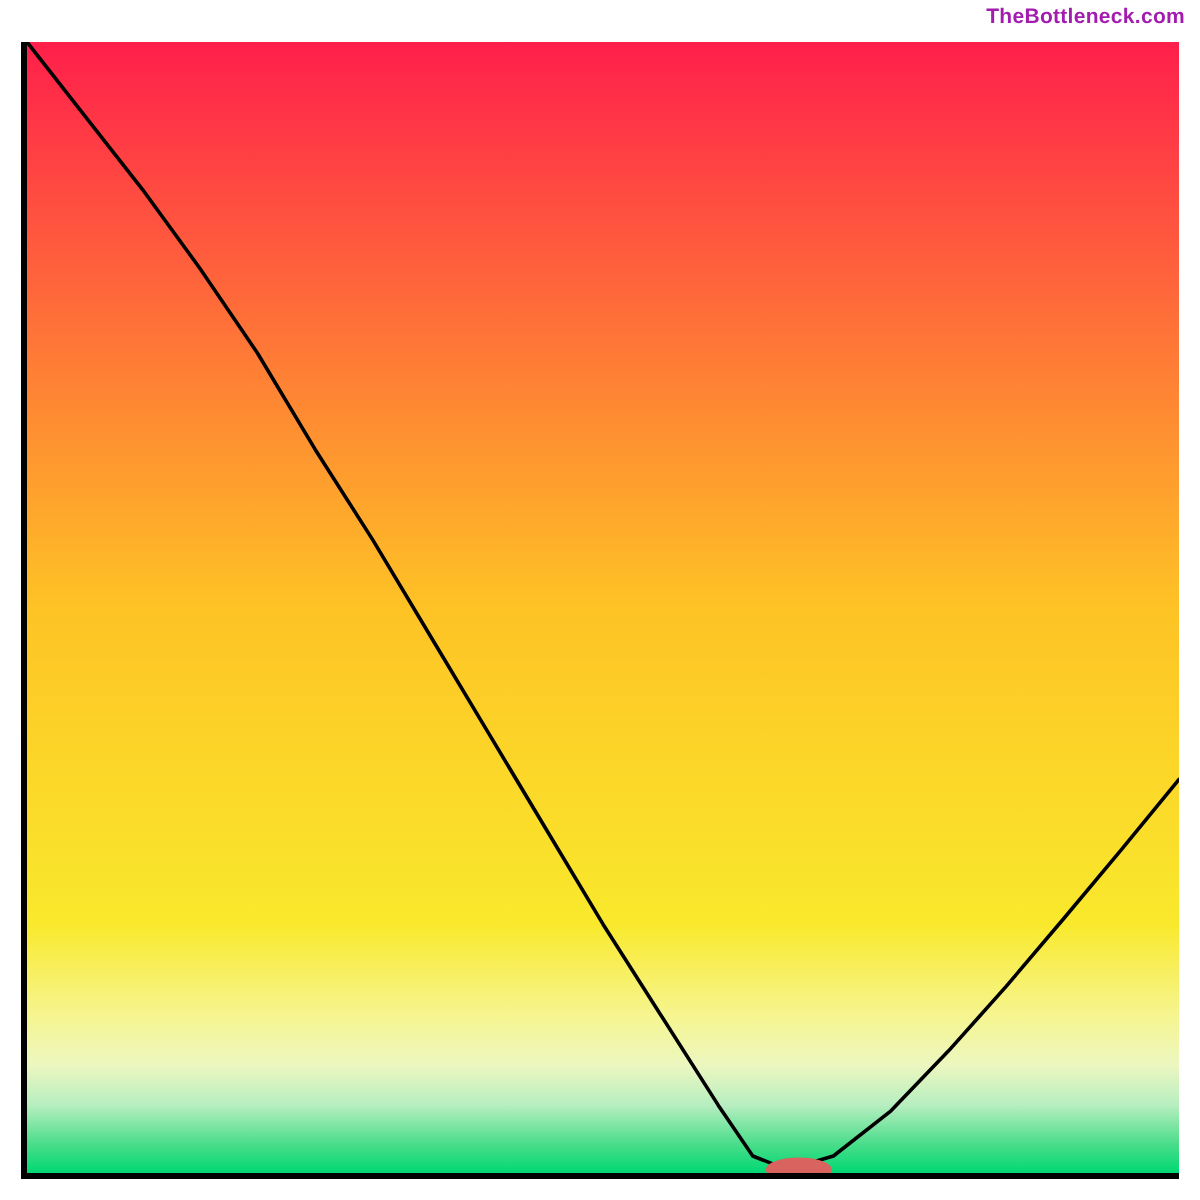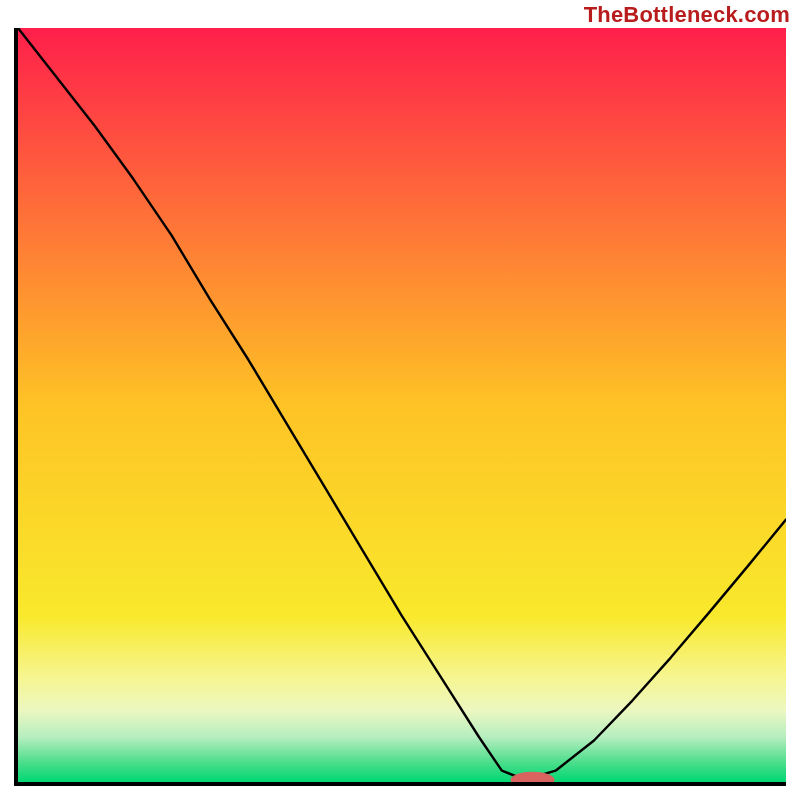--- a/index.html
+++ b/index.html
@@ -12,23 +12,23 @@
   }
   .frame {
     position: relative;
     width: 800px;
     height: 800px;
   }
   .attribution {
     position: absolute;
     top: 2px;
     right: 10px;
-    font-size: 22px;
+    font-size: 14px;
     font-weight: 600;
-    color: #b91c1c;
+    color: #a21caf;
     letter-spacing: 0.2px;
   }
   .plot-wrap {
     position: absolute;
     left: 14px;
     top: 28px;
     width: 772px;
     height: 758px;
     border-left: 4px solid #000;
     border-bottom: 4px solid #000;

